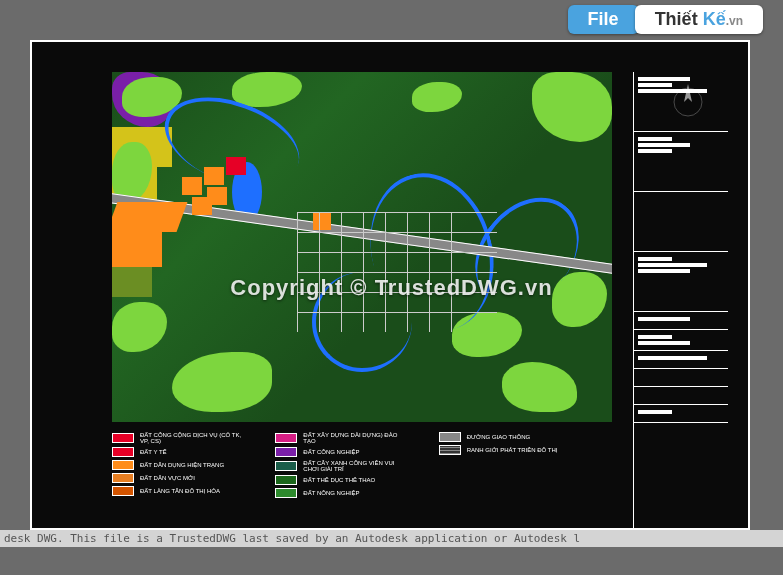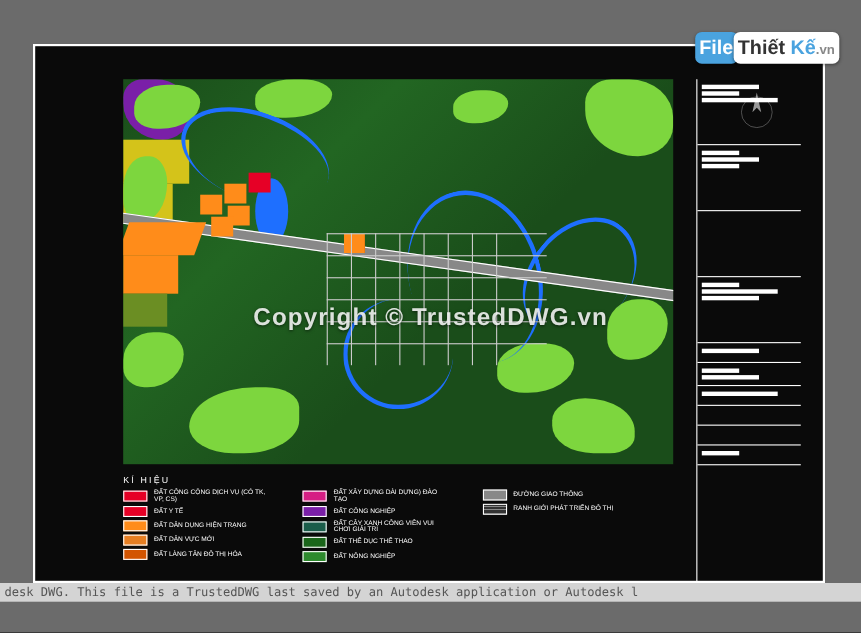--- a/index.html
+++ b/index.html
@@ -12,27 +12,27 @@
     overflow: hidden;
   }
   .watermark-logo {
     position: absolute;
     top: 5px; right: 20px;
     z-index: 100;
   }
   .watermark-logo .tag {
     display: inline-block;
     border-radius: 6px;
-    padding: 4px 4px;
+    padding: 4px 20px;
     font-weight: bold;
     font-size: 18px;
     box-shadow: 0 1px 3px rgba(0,0,0,0.4);
   }
   .watermark-logo .file { background: #4aa3df; color: #fff; }
-  .watermark-logo .thiet { background: #fff; color: #333; margin-left: -4px; margin-top: 24px; }
+  .watermark-logo .thiet { background: #fff; color: #333; margin-left: -4px; }
   .watermark-logo .ke { color: #4aa3df; }
   .watermark-logo .vn { color: #888; font-size: 12px; }
 
   .sheet {
     position: absolute;
     top: 40px; left: 30px;
     width: 720px; height: 490px;
     background: #0a0a0a;
     border: 2px solid #fff;
   }
@@ -305,21 +305,20 @@
         <div class="gl-v" style="left:44px"></div>
         <div class="gl-v" style="left:66px"></div>
         <div class="gl-v" style="left:88px"></div>
         <div class="gl-v" style="left:110px"></div>
         <div class="gl-v" style="left:132px"></div>
         <div class="gl-v" style="left:154px"></div>
     </div>
   </div>
 
   <div class="legend">
-    <div class="legend-title">KÍ HIỆU</div>
     <div class="legend-cols">
       <div class="legend-col">
         <div class="legend-item">
             <div class="swatch sw-red"></div>
             <span>ĐẤT CÔNG CỘNG DỊCH VỤ (CÓ TK, VP, CS)</span>
           </div>
         <div class="legend-item">
             <div class="swatch sw-red"></div>
             <span>ĐẤT Y TẾ</span>
           </div>

